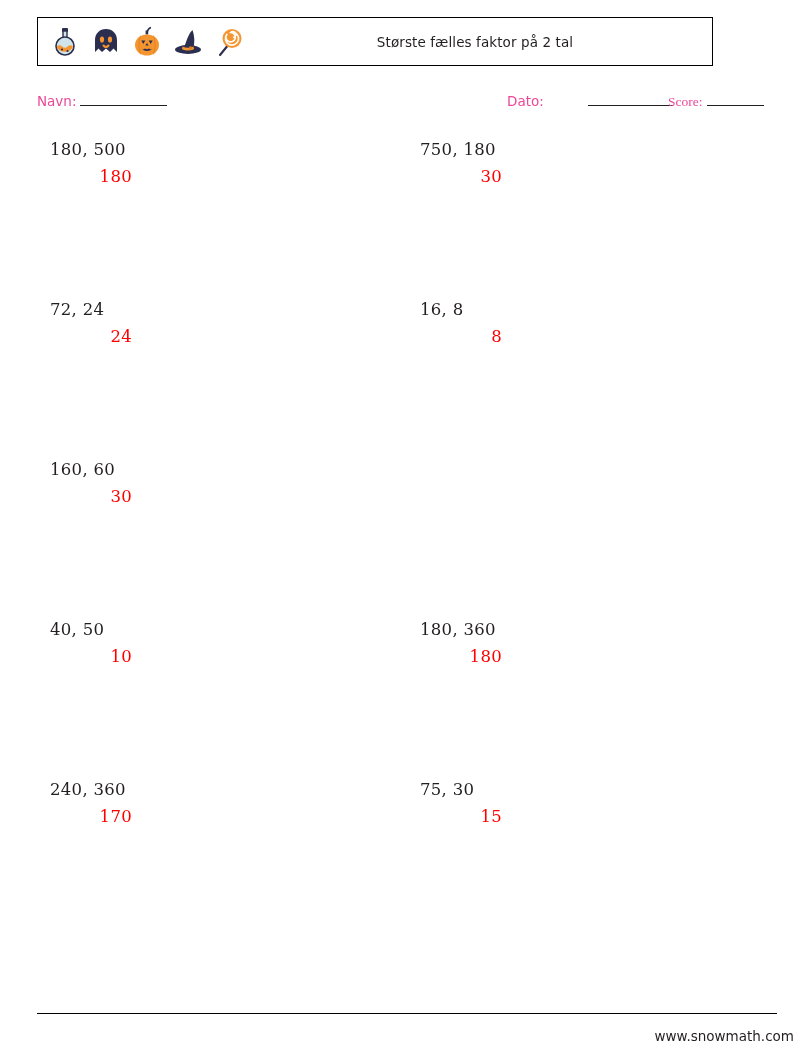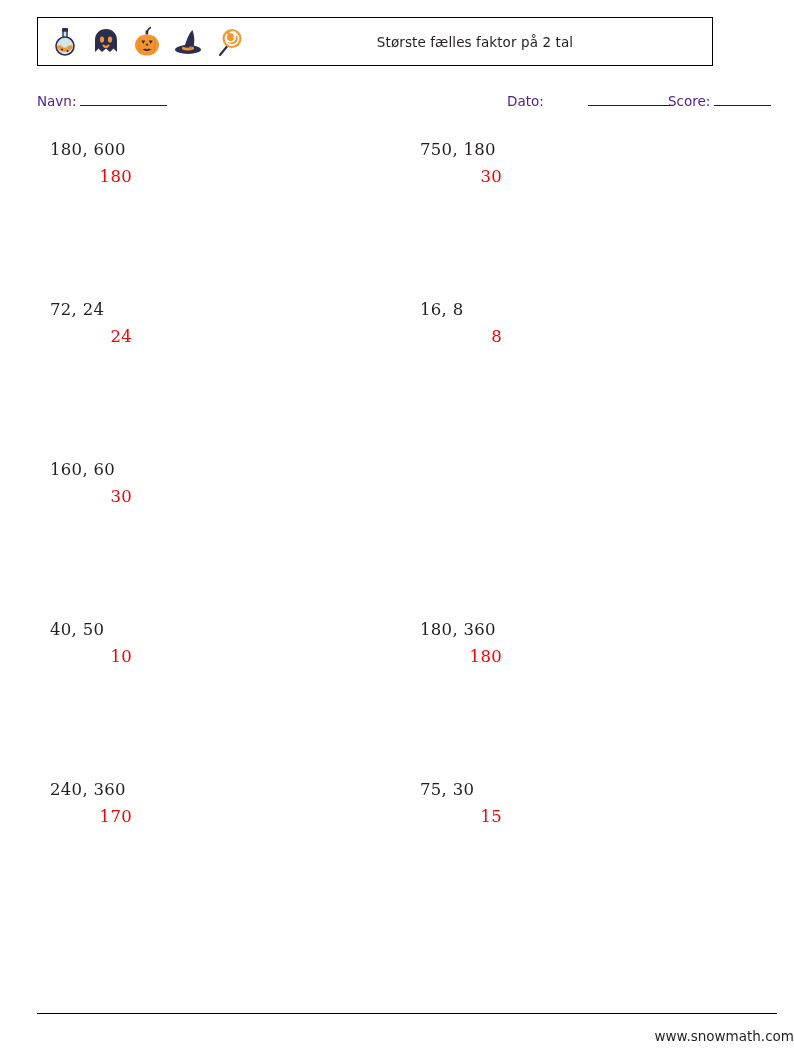--- a/index.html
+++ b/index.html
@@ -57,32 +57,32 @@
   }
 
   
   .info-row {
     position: absolute;
     left: 37px;
     top: 93px;
     width: 740px;
     height: 22px;
     font-size: 13.5px;
-    color: #4c1d95;
+    color: #ec4899;
   }
   .info-field {
     position: absolute;
     white-space: nowrap;
     display: flex;
     align-items: baseline;
     gap: 4px;
   }
   .info-name  { left: 0px; }
   .info-date  { left: 470px; gap: 44px; }
-  .info-score { left: 631px; }
+  .info-score { left: 631px; font-family: Liberation Serif, serif; }
   .rule {
     display: inline-block;
     border-bottom: 1.3px solid #231f20;
     height: 12px;
   }
   .rule-name  { width: 87px; }
   .rule-date  { width: 85px; }
   .rule-score { width: 57px; }
 
   
@@ -223,21 +223,21 @@
     <span class="rule rule-score"></span>
   </div>
 
 </div>
 
 <div class="problems">
 
   <div class="prob-row">
     <div class="prob-cell">
       <div class="prob-inner">
-        <div class="prob-text">180, 600</div>
+        <div class="prob-text">180, 500</div>
         <div class="prob-answer">180</div>
       </div>
     </div>
     <div class="prob-cell">
       <div class="prob-inner">
         <div class="prob-text">750, 180</div>
         <div class="prob-answer">30</div>
       </div>
     </div>
   </div>

